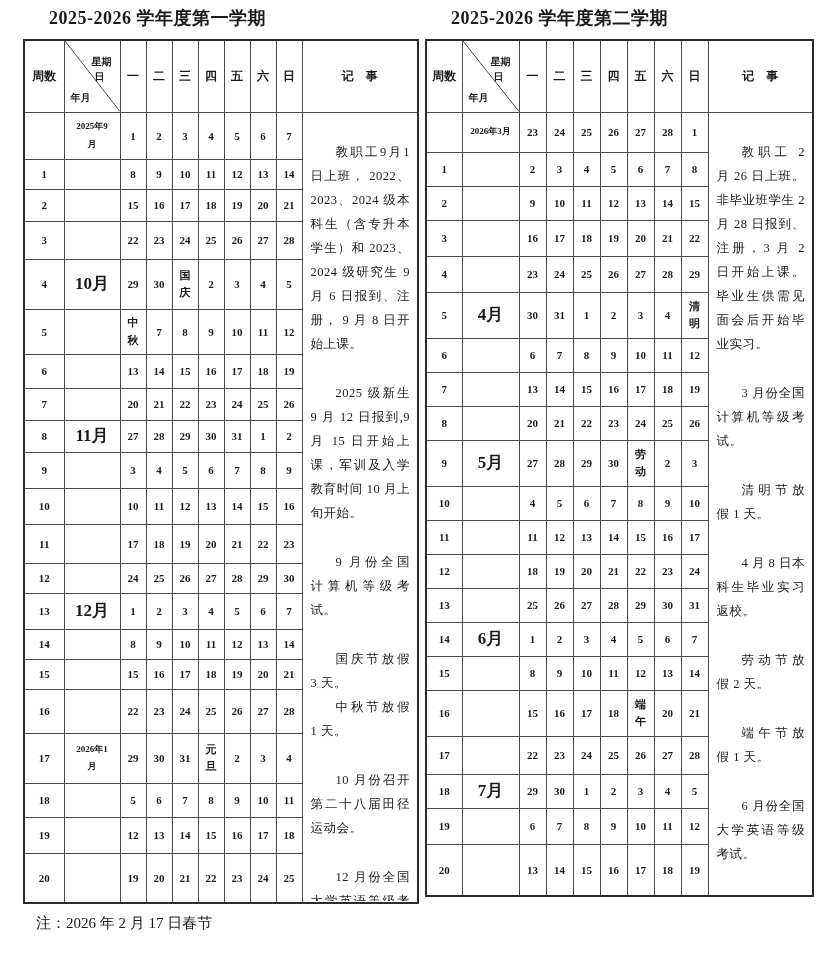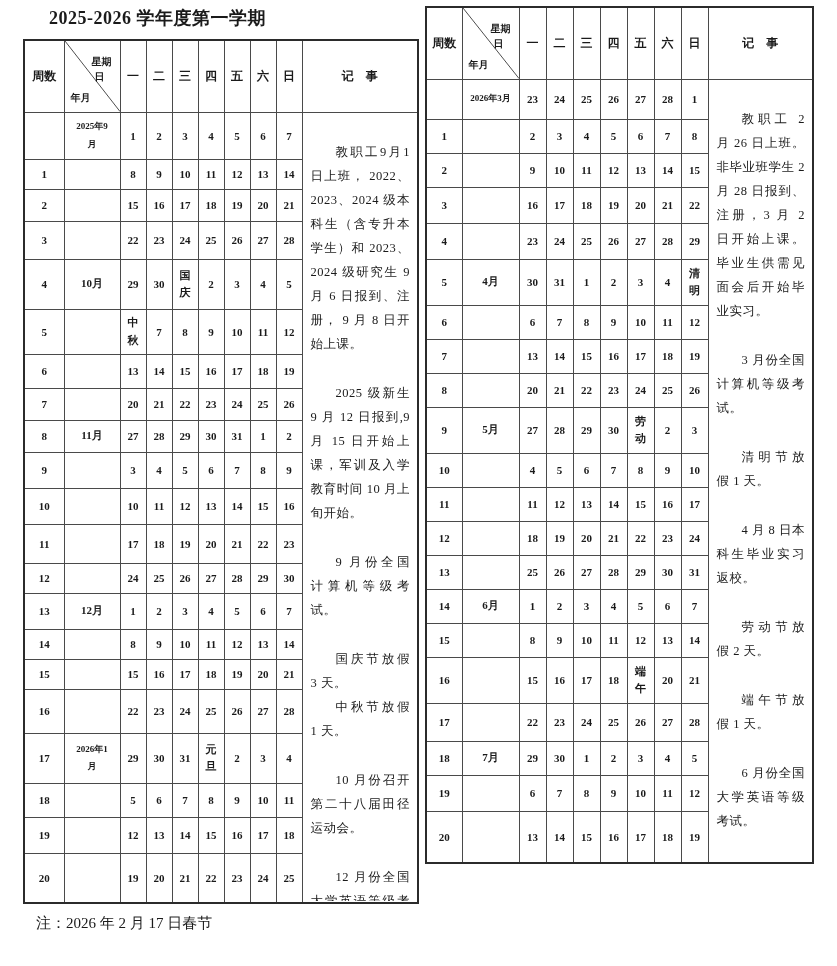--- a/index.html
+++ b/index.html
@@ -19,21 +19,21 @@
     border-collapse:collapse;table-layout:fixed;
     border:2px solid #2b2b2b;
   }
   .cal-table th,.cal-table td{
     border:1px solid #4a4a4a;padding:0;text-align:center;vertical-align:middle;
     overflow:hidden;
   }
   .cal-table thead tr{height:72px;}
   .cal-table th{font-size:12px;font-weight:700;}
   .week-cell{font-size:11px;font-weight:700;}
-  .month-cell{font-size:11px;font-weight:700;white-space:pre-line;line-height:1.6;}
+  .month-cell{font-size:17px;font-weight:700;white-space:pre-line;line-height:1.6;}
   .month-cell.small{font-size:9px;line-height:1.9;}
   .day-cell{font-size:11px;font-weight:700;}
   .holiday-cell{font-size:11px;font-weight:700;white-space:pre-line;line-height:1.55;}
   .diag-cell{position:relative;}
   .diag-cell svg{position:absolute;left:0;top:0;width:100%;height:100%;}
   .diag-label{position:absolute;font-size:10px;font-weight:700;line-height:1;}
   .diag-weekday{top:16px;right:8px;}
   .diag-day{top:31px;right:15px;}
   .diag-ym{bottom:9px;left:6px;}
   .notes-cell{vertical-align:top;}
@@ -351,20 +351,21 @@
                 <td class="day-cell">22</td>
                 <td class="day-cell">23</td>
                 <td class="day-cell">24</td>
                 <td class="day-cell">25</td>
               </tr>
             </tbody>
           </table>
         </div>
     </div>
     <div class="semester">
+      <div class="sem-title">2025-2026 学年度第二学期</div>
       <div id="table-holder-1">
           <table class="cal-table" style="width: 387px;">
             <colgroup>
               <col style="width: 36px;">
               <col style="width: 57px;">
               <col style="width: 27px;">
               <col style="width: 27px;">
               <col style="width: 27px;">
               <col style="width: 27px;">
               <col style="width: 27px;">

